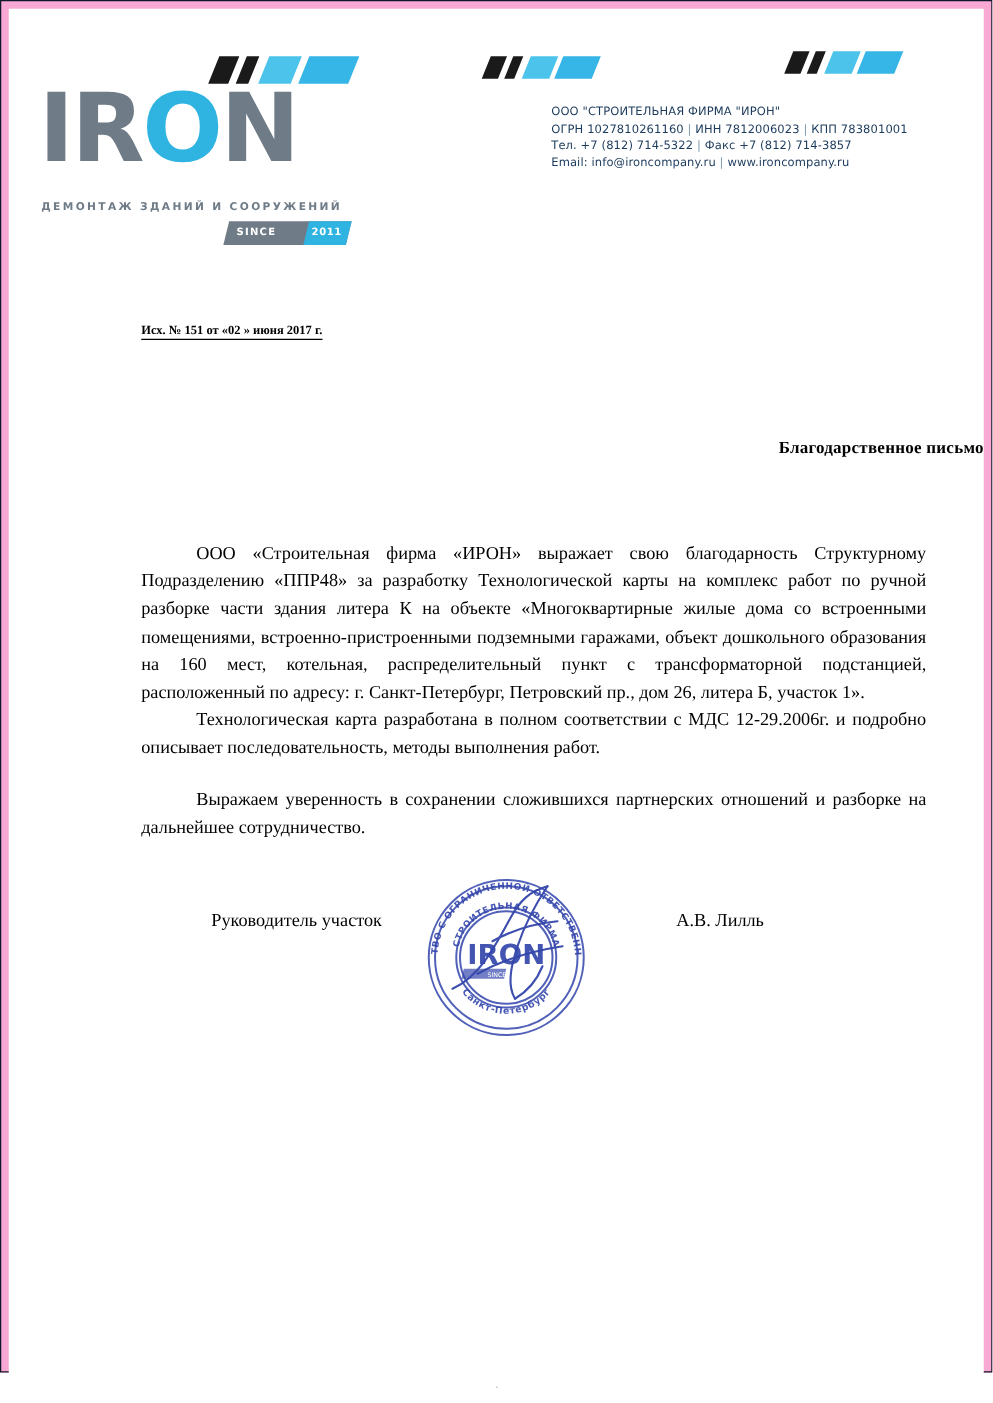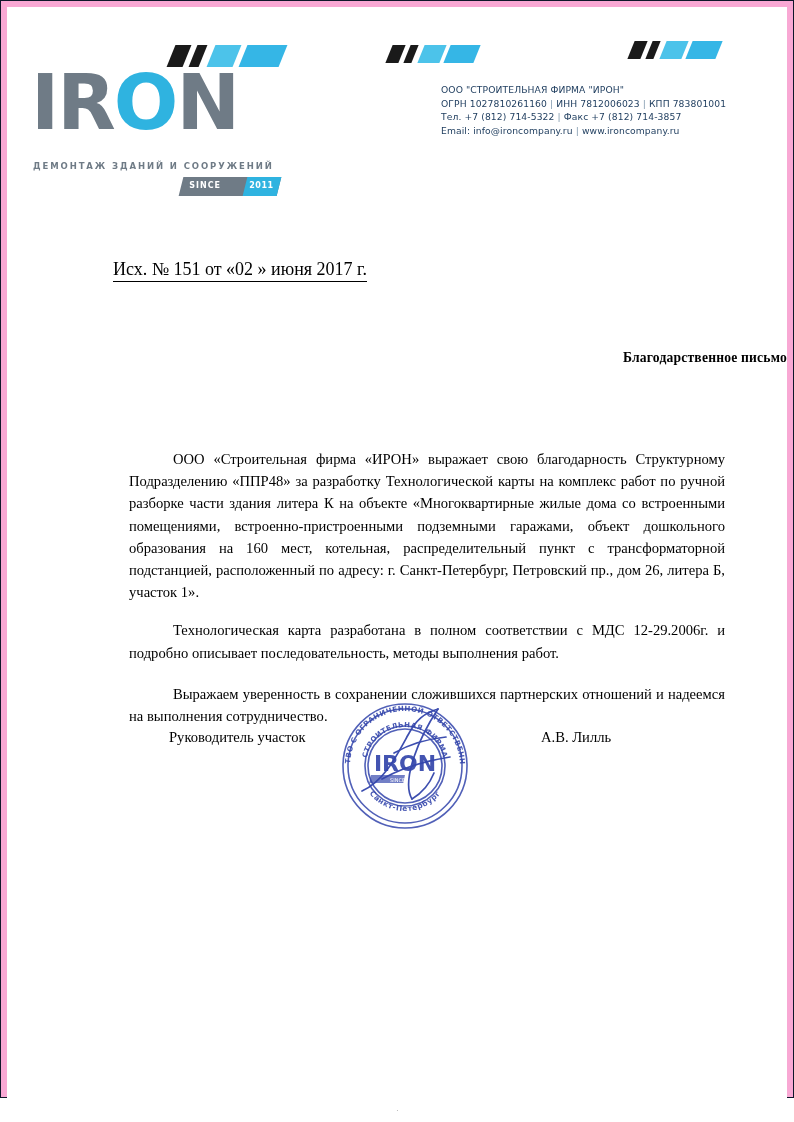--- a/index.html
+++ b/index.html
@@ -156,22 +156,22 @@
   .company-info .row { white-space: nowrap; }
   .company-info .sep { color: #7f98ad; }
   .company-info a { color: #1b3a5c; text-decoration: none; text-align: center; }
 
   
   .outgoing {
     position: absolute;
     left: 106px;
     top: 252px;
     font-family: "Liberation Serif", serif;
-    font-size: 18px;
-    font-weight: normal;
+    font-size: 10px;
+    font-weight: bold;
     color: #000000;
     border-bottom: 1.3px solid #000000;
     padding-bottom: 1px;
   }
   .doc-title {
     position: absolute;
     left: 0; top: 343px;
     width: 780px;
     text-align: right;
     font-family: "Liberation Serif", serif;
@@ -189,21 +189,21 @@
     top: 425px;
     width: 628px;
     font-family: "Liberation Serif", serif;
     font-size: 14.6px;
     line-height: 22.2px;
     color: #000000;
     text-align: justify;
     text-justify: inter-word;
   }
   .body-text p {
-    margin: 16px;
+    margin: 0;
     text-indent: 44px;
   }
   .body-text p.spaced { margin-top: 19px; }
 
   .signature {
     position: absolute;
     left: 106px;
     top: 722px;
     width: 628px;
     height: 24px;
@@ -302,21 +302,21 @@
       </div>
     </div>
 
     <div class="outgoing">Исх. № 151 от «02 » июня 2017 г.</div>
 
     <div class="doc-title">Благодарственное письмо</div>
 
     <div class="body-text">
       <p>ООО «Строительная фирма «ИРОН» выражает свою благодарность Структурному Подразделению «ППР48» за разработку Технологической карты на комплекс работ по ручной разборке части здания литера К на объекте «Многоквартирные жилые дома со встроенными помещениями, встроенно-пристроенными подземными гаражами, объект дошкольного образования на 160 мест, котельная, распределительный пункт с трансформаторной подстанцией, расположенный по адресу: г. Санкт-Петербург, Петровский пр., дом 26, литера Б,  участок 1».</p>
       <p>Технологическая карта разработана в полном соответствии с МДС 12-29.2006г. и подробно описывает последовательность, методы выполнения работ.</p>
-      <p class="spaced">Выражаем уверенность в сохранении сложившихся партнерских отношений и надеемся на выполнения сотрудничество.</p>
+      <p class="spaced">Выражаем уверенность в сохранении сложившихся партнерских отношений и разборке на дальнейшее сотрудничество.</p>
     </div>
 
     <div class="signature">
       <span class="role">Руководитель участок</span>
       <span class="name">А.В. Лилль</span>
     </div>
 
     <div class="stamp">
       <svg class="stamp-svg" width="142" height="142" viewBox="0 0 142 142" xmlns="http://www.w3.org/2000/svg">
         <defs>

